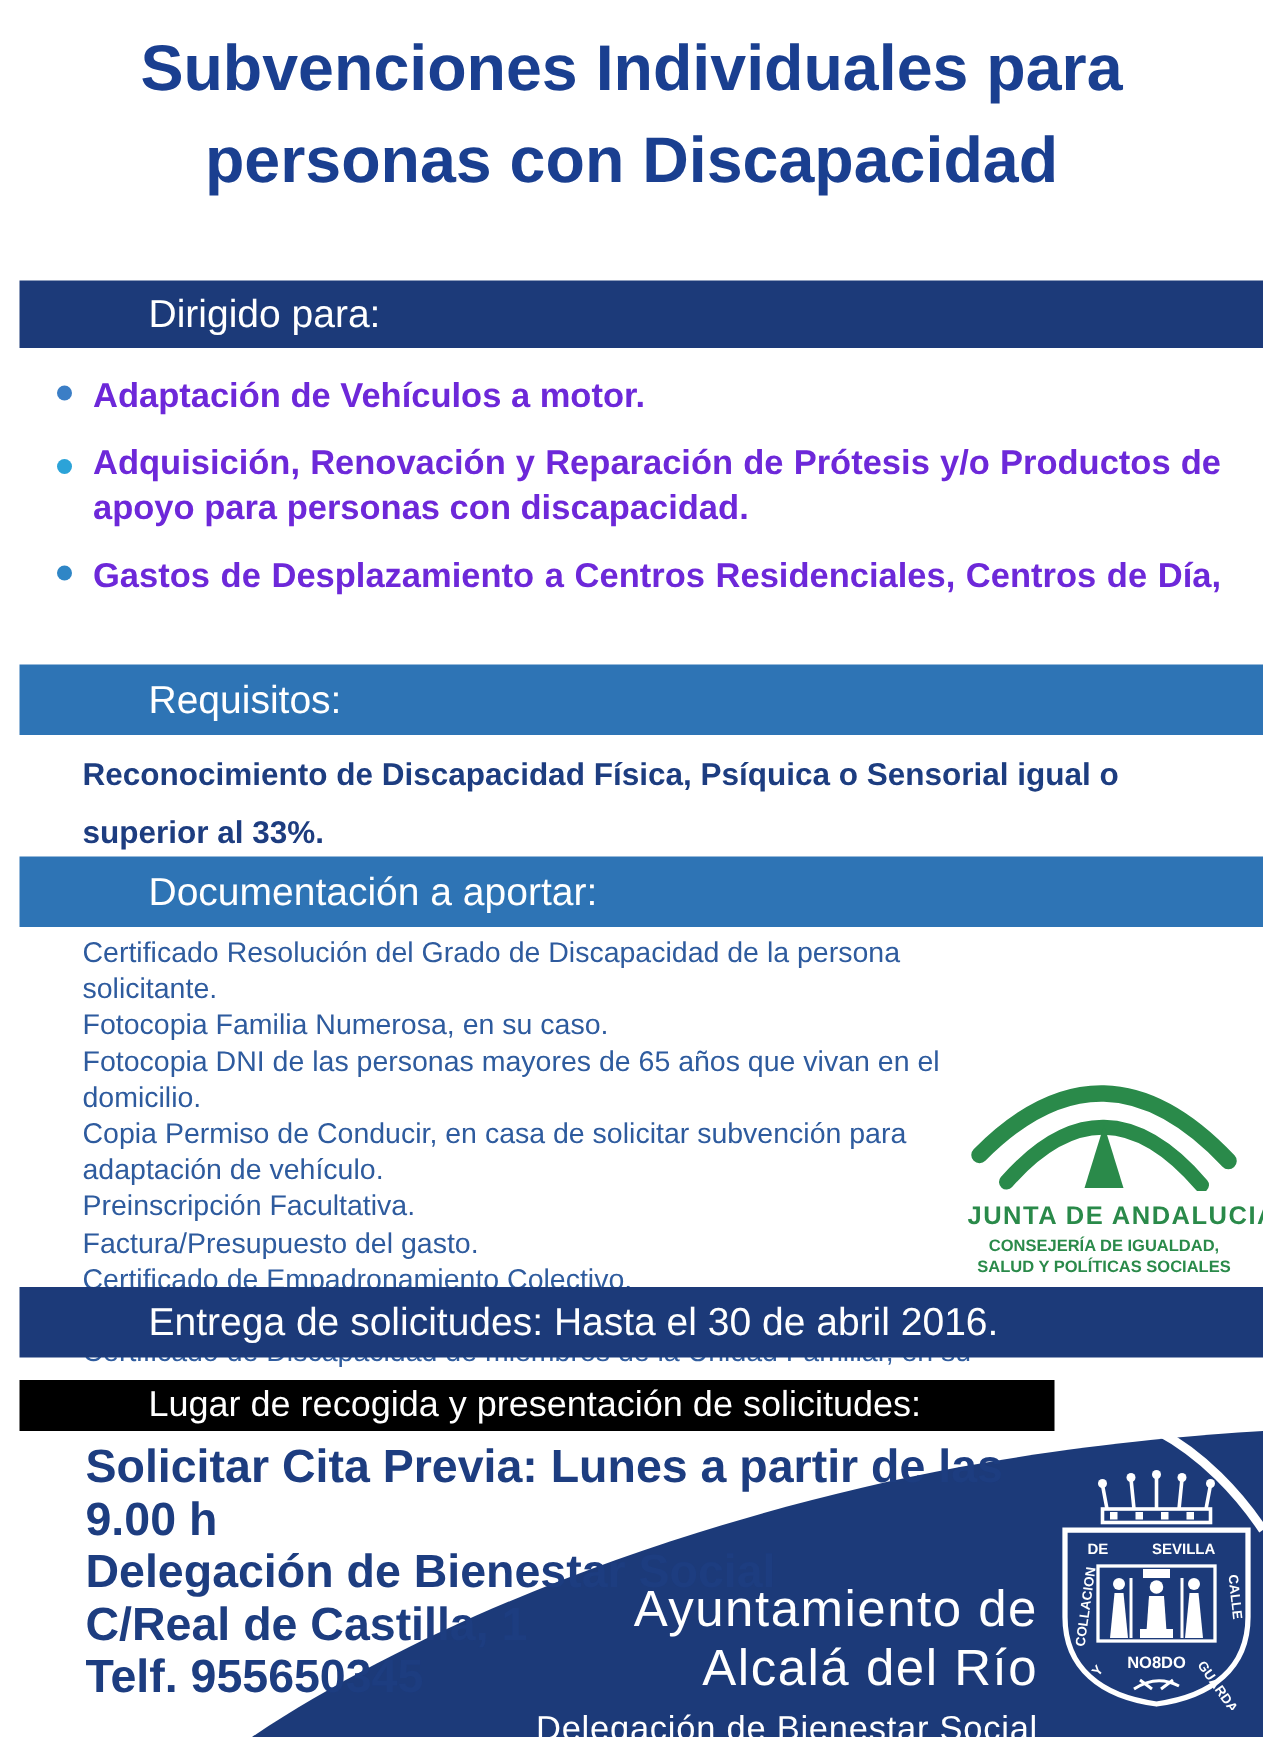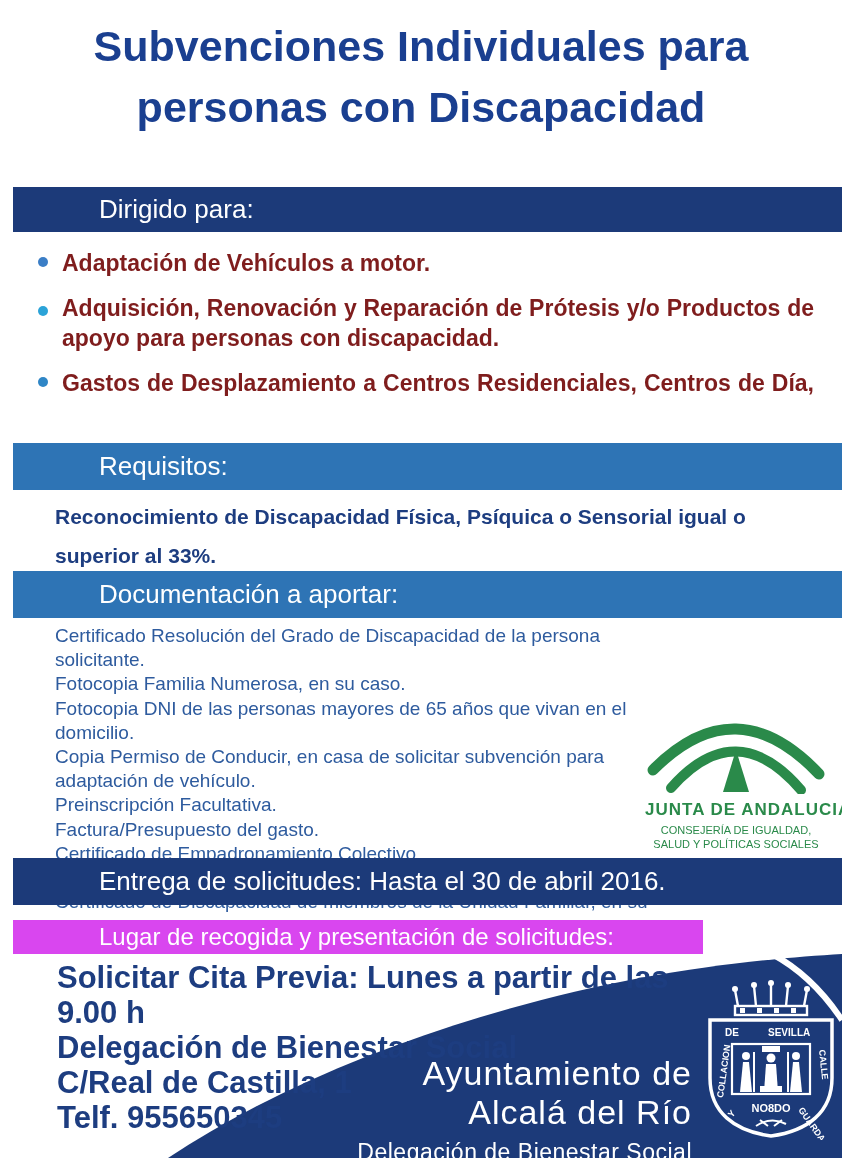--- a/index.html
+++ b/index.html
@@ -28,25 +28,25 @@
     padding-left:86px;
     white-space:nowrap;
     margin-left:13px;
   }
   .bar-dark{background:#1c3a79;}
   .bar-mid{background:#2e74b5;}
   .bar-dirigido{top:187px;height:45px;font-size:26px;line-height:45px;}
   .bar-requisitos{top:443px;height:47px;font-size:26px;line-height:47px;}
   .bar-documentacion{top:571px;height:47px;font-size:26px;line-height:47px;}
   .bar-entrega{top:858px;height:47px;font-size:26px;line-height:47px;}
-  .bar-lugar{top:920px;height:34px;font-size:24px;line-height:34px;width:690px;background:#d946ef;}
+  .bar-lugar{top:920px;height:34px;font-size:24px;line-height:34px;width:690px;background:#000000;}
   
   .bullets{
     position:absolute;top:248px;left:38px;width:776px;
-    color:#7f1d1d;font-size:23px;font-weight:bold;line-height:30px;
+    color:#6d28d9;font-size:23px;font-weight:bold;line-height:30px;
   }
   .bullet-item{position:relative;padding-left:24px;margin-bottom:15px;}
   .bullet-item .dot{
     position:absolute;left:0;top:9px;width:10px;height:10px;border-radius:50%;
   }
   .just{text-align:justify;}
   .just-last{text-align:justify;text-align-last:justify;}
   
   .req-text{
     position:absolute;top:497px;left:55px;width:770px;
@@ -62,21 +62,21 @@
     position:absolute;top:708px;left:645px;width:182px;
     text-align:center;
   }
   .junta-name{
     margin-top:2px;
     color:#2a8a4a;font-size:17px;font-weight:bold;letter-spacing:1px;
     white-space:nowrap;
   }
   .junta-dept{
     margin-top:3px;
-    color:#2a8a4a;font-size:11px;font-weight:normal;line-height:14px;
+    color:#2a8a4a;font-size:11px;font-weight:bold;line-height:14px;
   }
   
   .contact{
     position:absolute;top:960px;left:57px;width:620px;
     color:#1d3d80;font-size:31px;font-weight:bold;line-height:35px;
     z-index:3;
   }
   
   .wave-svg{position:absolute;left:0;top:938px;width:842px;height:220px;z-index:1;}
   .ayto{

